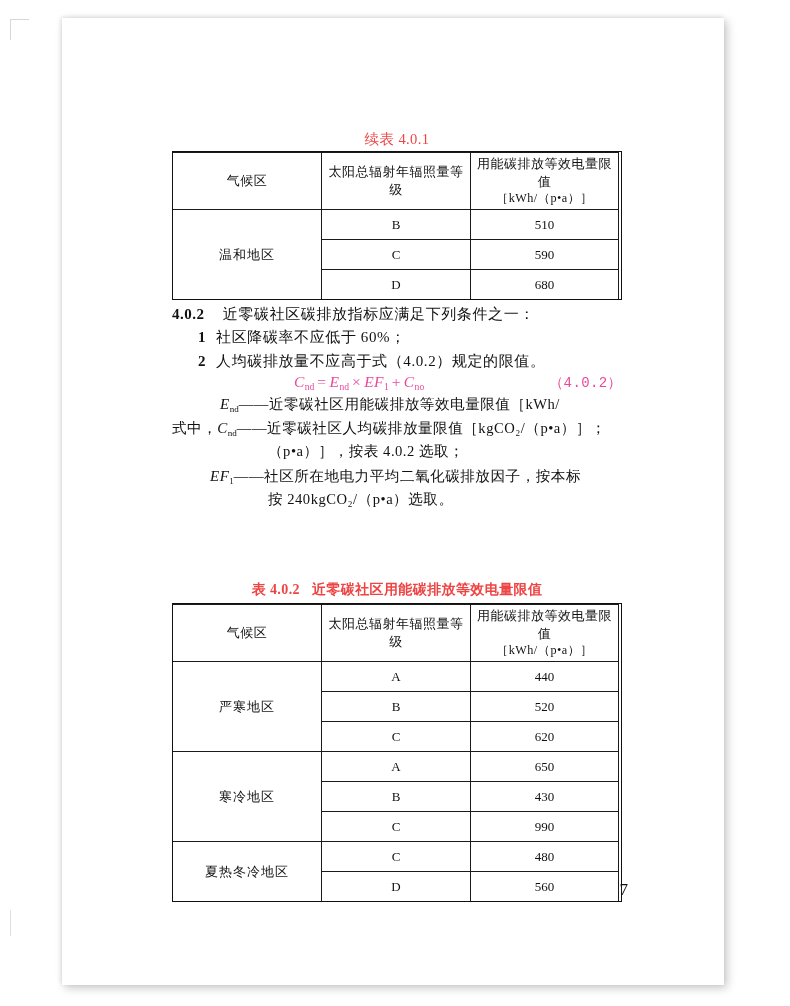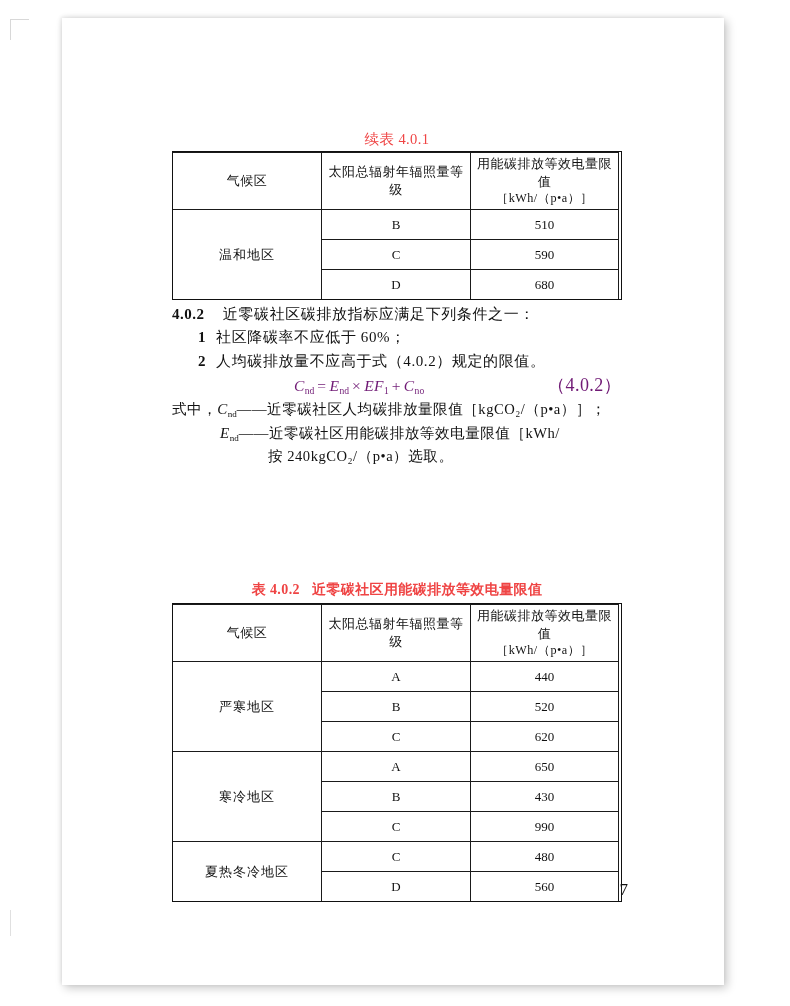--- a/index.html
+++ b/index.html
@@ -143,38 +143,38 @@
   }
   .item-num {
     font-weight: bold;
     font-family: "Liberation Serif", serif;
     padding-right: 10px;
   }
   .formula-line {
     display: flex;
     align-items: baseline;
     font-size: 15px;
-    color: #701a75;
+    color: #ec4899;
     margin: 0;
   }
   .formula-body {
     flex: 0 0 auto;
     margin-left: 122px;
     font-family: "Liberation Serif", serif;
     font-style: italic;
     font-size: 15.5px;
     letter-spacing: 0.4px;
     white-space: nowrap;
   }
   .formula-body .op { font-style: normal; padding: 0 3px; }
   .formula-num {
     margin-left: auto;
-    font-family: Liberation Serif, serif;
+    font-family: Liberation Mono, monospace;
     font-style: normal;
-    font-size: 18px;
+    font-size: 14px;
     letter-spacing: 0.4px;
     white-space: nowrap;
   }
   sub.vsub {
     font-size: 0.62em;
     font-style: normal;
     vertical-align: -0.3em;
     letter-spacing: 0;
   }
   .defs { margin: 0; }
@@ -267,28 +267,34 @@
       </p>
 
       <div class="formula-line">
         <span class="formula-body">
           <span>C</span><sub class="vsub">nd</sub><span class="op">=</span><span>E</span><sub class="vsub">nd</sub><span class="op">×</span><span>EF</span><sub class="vsub">1</sub><span class="op">+</span><span>C</span><sub class="vsub">no</sub>
         </span>
         <span class="formula-num">（4.0.2）</span>
       </div>
 
       <div class="defs">
+        <p class="def-line" style="padding-left:48px;">
+          <span class="def-sym">E</span><sub class="vsub">nd</sub><span>——近零碳社区用能碳排放等效电量限值［kWh/</span>
+        </p>
+
         <p class="def-line">
           <span class="shizhong">式中，</span><span class="def-sym">C</span><sub class="vsub">nd</sub><span>——近零碳社区人均碳排放量限值［kgCO₂/（p•a）］；</span>
         </p>
-
-        <p class="def-line" style="padding-left:48px;">
-          <span class="def-sym">E</span><sub class="vsub">nd</sub><span>——近零碳社区用能碳排放等效电量限值［kWh/</span>
-        </p>
-
+        <p class="def-line def-cont">
+          <span>（p•a）］，按表 4.0.2 选取；</span>
+        </p>
+
+        <p class="def-line" style="padding-left:38px;">
+          <span class="def-sym">EF</span><sub class="vsub">1</sub><span>——社区所在地电力平均二氧化碳排放因子，按本标</span>
+        </p>
 
         <p class="def-line def-cont">
           <span>按 240kgCO₂/（p•a）选取。</span>
         </p>
       </div>
     </div>
 
     <div class="content" style="top:563px;">
       <div class="tbl-caption bold-cap">
         <span class="cap-title mono-lat">表 4.0.2</span><span style="display:inline-block;width:12px;"></span><span class="cap-title">近零碳社区用能碳排放等效电量限值</span>

